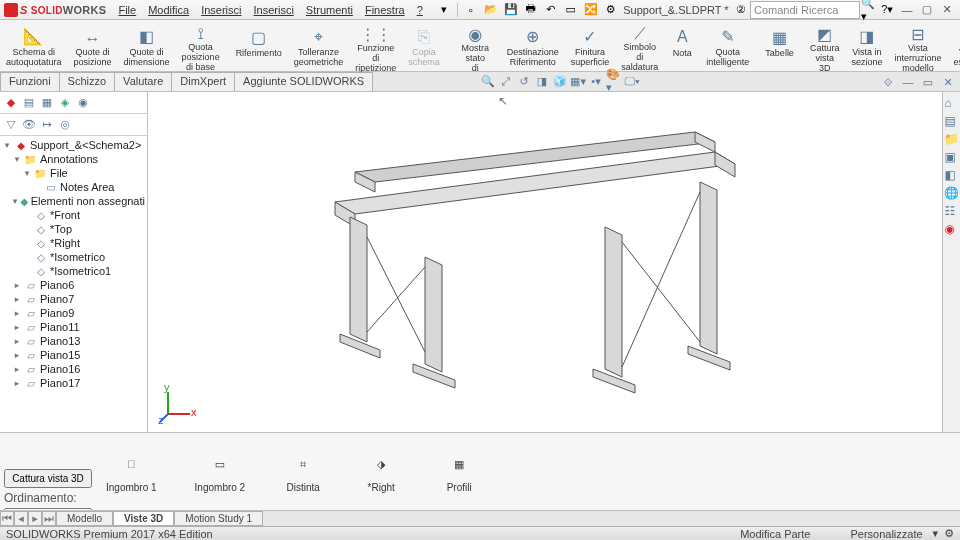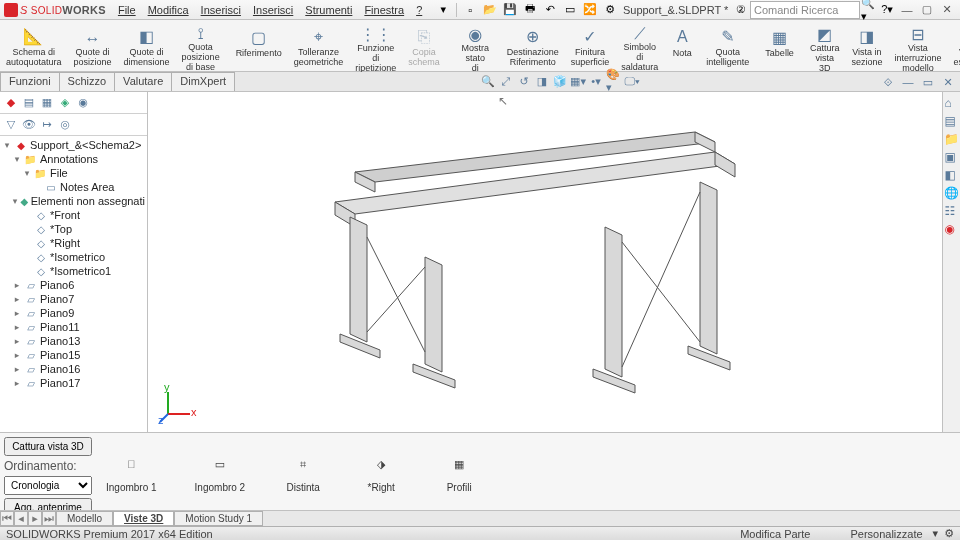--- a/index.html
+++ b/index.html
@@ -1,20 +1,20 @@
 <!DOCTYPE html>
 <html><head>
 <meta charset="utf-8">
 <style>
 *{margin:0;padding:0;box-sizing:border-box;font-family:"Segoe UI",Tahoma,sans-serif;font-size:11px;}
 body{width:960px;height:540px;background:#fff;overflow:hidden;position:relative;}
 .menubar{height:20px;background:linear-gradient(#f8f8f8,#ececec);display:flex;align-items:center;padding:0 4px;border-bottom:1px solid #c0c0c0;}
 .logo{display:inline-flex;align-items:center;margin-right:6px;}
 .logo-icon{width:14px;height:14px;background:#d9252a;border-radius:2px;display:inline-block;margin-right:2px;}
-.logo-text{color:#d9252a;font-weight:normal;font-size:10px;letter-spacing:.3px;text-align:center;}
+.logo-text{color:#d9252a;font-weight:bold;font-size:10px;letter-spacing:.3px;text-align:center;}
 .logo-text b{color:#555;}
 .menu-item{padding:0 6px;color:#333;cursor:default;text-decoration:underline;}
 .qat{display:flex;align-items:center;margin-left:6px;gap:2px;}
 .qat-icon{width:18px;height:18px;display:flex;align-items:center;justify-content:center;border:1px solid transparent;}
 .qat-sep{width:1px;height:14px;background:#c0c0c0;margin:0 2px;}
 .title{flex:1;text-align:center;color:#444;}
 .search-box{width:110px;height:18px;border:1px solid #b0b0b0;background:#fff;display:flex;align-items:center;padding:0 3px;color:#888;}
 .win-btn{width:18px;height:14px;display:flex;align-items:center;justify-content:center;margin-left:2px;color:#555;}
 .ribbon{height:52px;background:#f4f4f4;border-bottom:1px solid #c0c0c0;display:flex;padding-top:2px;}
 .ribbon-btn{display:flex;flex-direction:column;align-items:center;padding:2px 5px;border:1px solid transparent;cursor:default;}
@@ -34,30 +34,30 @@
 .tree-tb span{width:16px;height:16px;display:inline-flex;align-items:center;justify-content:center;color:#5a7a9a;}
 .tree{flex:1;overflow:auto;padding:2px;}
 .tree-node{display:flex;align-items:center;padding:1px 0;white-space:nowrap;color:#222;}
 .tree-toggle{width:10px;display:inline-block;color:#777;font-size:9px;text-align:center;}
 .tree-icon{width:14px;height:12px;display:inline-flex;align-items:center;justify-content:center;margin:0 2px;font-size:10px;}
 .viewport{flex:1;background:#fff;position:relative;}
 .right-rail{width:18px;background:#f0f0f0;border-left:1px solid #c0c0c0;display:flex;flex-direction:column;align-items:center;padding-top:4px;gap:4px;}
 .right-rail span{width:14px;height:14px;color:#5a7a9a;font-size:12px;}
 .triad{position:absolute;left:10px;bottom:8px;width:40px;height:40px;}
 .bottom-panel{position:absolute;left:0;right:0;bottom:30px;height:78px;background:#f6f6f6;border-top:1px solid #c0c0c0;display:flex;}
-.bp-left{width:96px;padding:4px;display:flex;flex-direction:column;gap:3px;}
+.bp-left{width:96px;padding:4px;display:flex;flex-direction:column;gap:3px;margin-top:32px;}
 .bp-left button,.bp-left select{font-size:10px;padding:2px;}
 .bp-label{color:#555;font-size:12px;}
 .bp-views{flex:1;display:flex;gap:38px;align-items:center;padding:4px 10px;}
 .bp-view{display:flex;flex-direction:column;align-items:center;gap:4px;}
 .bp-thumb{width:40px;height:28px;display:flex;align-items:center;justify-content:center;color:#444;}
 .bp-name{font-size:10px;color:#333;}
 .bottom-tabs{position:absolute;left:0;right:0;bottom:14px;height:16px;background:#e8e8e8;border-top:1px solid #c0c0c0;display:flex;}
 .btab{padding:1px 10px;border:1px solid #b0b0b0;background:#f0f0f0;font-size:10px;color:#444;}
-.btab.active{background:#fff;font-weight:bold;text-decoration:underline;}
+.btab.active{background:#fff;font-weight:bold;}
 .btab-nav{width:14px;text-align:center;color:#777;border:1px solid #b0b0b0;background:#f0f0f0;}
 .statusbar{position:absolute;left:0;right:0;bottom:0;height:14px;background:linear-gradient(#eee,#dcdcdc);border-top:1px solid #b0b0b0;display:flex;align-items:center;padding:0 6px;font-size:10px;color:#444;}
 .statusbar .spacer{flex:1;}
 svg{display:block;}
 </style>
 </head>
 <body>
 
 <div class="menubar">
  <span class="logo">
@@ -172,20 +172,21 @@
     </div>
     <div class="ribbon-sep"></div>
   </div>
 
 <div class="tab-strip">
  <div id="tabs-host" style="display:flex">
       <div class="tab">Funzioni</div>
       <div class="tab">Schizzo</div>
       <div class="tab">Valutare</div>
       <div class="tab">DimXpert</div>
+      <div class="tab">Aggiunte SOLIDWORKS</div>
     </div>
  <div class="view-toolbar">
   <span class="vt-icon">🔍</span>
   <span class="vt-icon">⤢</span>
   <span class="vt-icon">↺</span>
   <span class="vt-icon">◨</span>
   <span class="vt-icon">🧊</span>
   <span class="vt-icon">▦▾</span>
   <span class="vt-icon">•▾</span>
   <span class="vt-icon">🎨▾</span>

